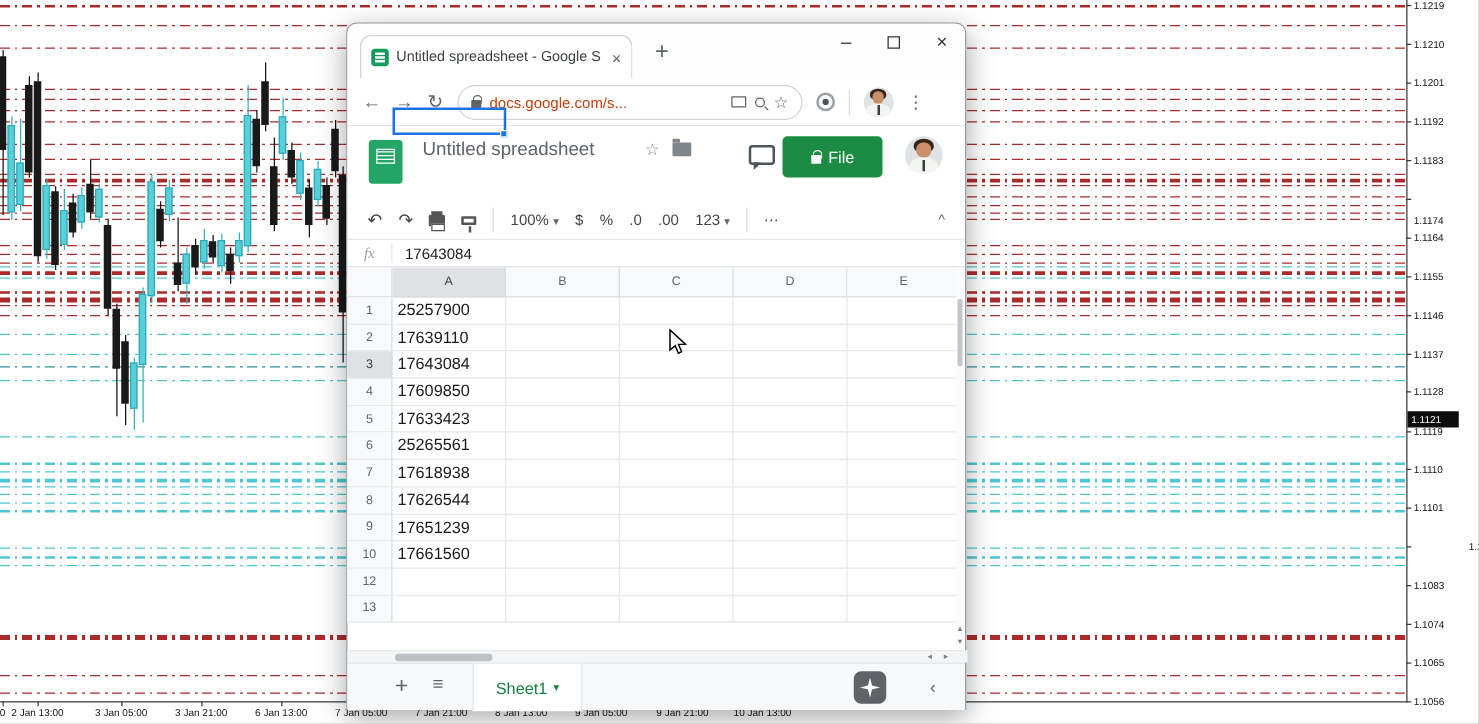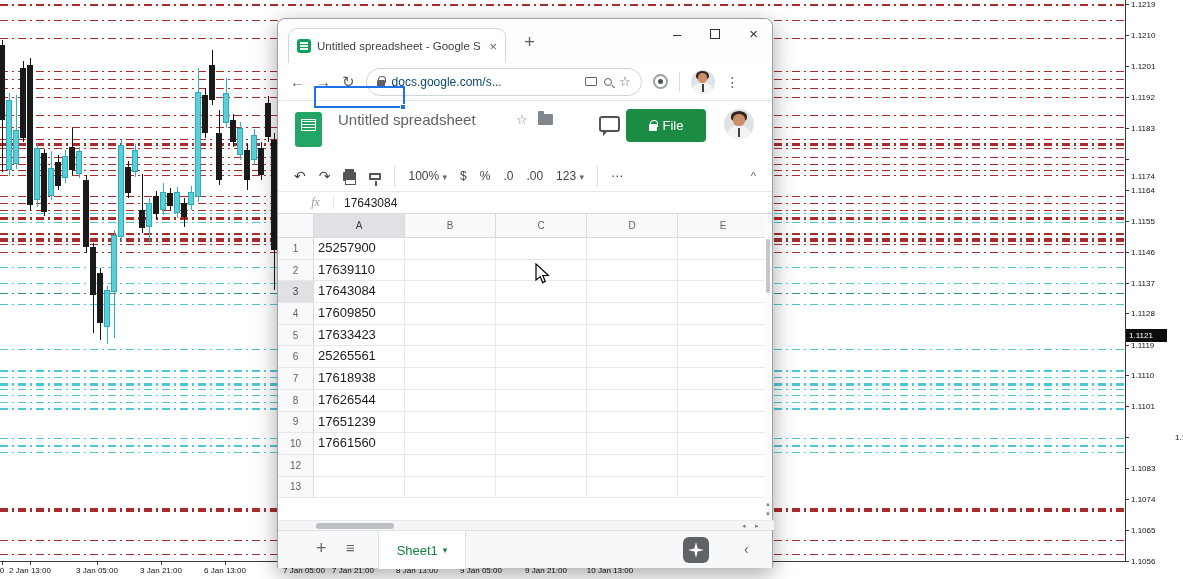--- a/index.html
+++ b/index.html
@@ -39,21 +39,21 @@
   #newtab{position:absolute;left:246px;top:13px;font-size:19px;color:#5f6368;line-height:1;}
   #winctl{position:absolute;right:14px;top:6px;display:flex;gap:29px;align-items:center;color:#333;}
   #winctl .mini{font-size:15px;}
   #winctl .maxi{width:10px;height:10px;border:1.3px solid #333;}
   #winctl .clos{font-size:15px;}
   #navbar{position:absolute;left:0;top:44px;width:100%;height:38px;display:flex;align-items:center;gap:11px;padding:0 12px;border-bottom:1px solid #e4e6e8;background:#fff;}
   .navglyph{color:#5f6368;font-size:15px;line-height:1;}
   #omnibox{width:276px;height:28px;border:1.5px solid #cdd5db;border-radius:14px;display:flex;align-items:center;gap:7px;padding:0 10px;background:#fff;}
   .lock{width:8px;height:7px;background:#5f6368;border-radius:1px;position:relative;margin-top:3px;}
   .lock:before{content:"";position:absolute;left:1px;top:-4px;width:6px;height:6px;border:1.5px solid #5f6368;border-bottom:none;border-radius:4px 4px 0 0;}
-  #url{flex:1;font-size:12px;color:#0c4a6e;white-space:nowrap;overflow:hidden;}
+  #url{flex:1;font-size:12px;color:#c2410c;white-space:nowrap;overflow:hidden;}
   .devicon{width:12px;height:9px;border:1.3px solid #5f6368;border-radius:1px;}
   .zoomicon{width:8px;height:8px;border:1.3px solid #5f6368;border-radius:50%;position:relative;}
   .zoomicon:after{content:"";position:absolute;left:6px;top:7px;width:4px;height:1.3px;background:#5f6368;transform:rotate(45deg);}
   .staricon{color:#5f6368;font-size:13px;line-height:1;}
   .exticon{width:15px;height:15px;border:2px solid #9aa0a6;border-radius:50%;position:relative;}
   .exticon:after{content:"";position:absolute;left:3px;top:3px;width:5px;height:5px;background:#4c5258;border-radius:50%;}
   .vsep{width:1px;height:20px;background:#dadce0;}
   .avatar{border-radius:50%;background:#dfe3e6;position:relative;overflow:hidden;flex:0 0 auto;}
   .avatar .hair{position:absolute;left:22%;top:6%;width:56%;height:38%;background:#35261c;border-radius:50% 50% 40% 40%;}
   .avatar .face{position:absolute;left:30%;top:16%;width:40%;height:40%;background:#c9906a;border-radius:45%;}
@@ -80,21 +80,21 @@
   #gstoolbar{position:absolute;left:0;top:142px;width:100%;height:30px;display:flex;align-items:center;gap:13px;padding-left:16px;color:#444;font-size:12px;background:#fff;}
   .tb{line-height:1;}
   .tbg{font-size:14px;}
   .printicon{width:13px;height:9px;background:#555;border-radius:1px;position:relative;}
   .printicon:before{content:"";position:absolute;left:2px;top:-3px;width:9px;height:3px;background:#555;}
   .printicon:after{content:"";position:absolute;left:2px;top:7px;width:9px;height:4px;background:#fff;border:1px solid #555;}
   .painticon{width:12px;height:7px;border:2px solid #555;border-radius:1px;position:relative;}
   .painticon:after{content:"";position:absolute;left:4px;top:6px;width:2px;height:5px;background:#555;}
   #tb-collapse{position:absolute;right:16px;font-size:11px;color:#5f6368;}
   #formulabar{position:absolute;left:0;top:172px;width:100%;height:23px;border-top:1px solid #e6e8ea;border-bottom:1px solid #dadce0;display:flex;align-items:center;background:#fff;}
-  #fx{width:36px;text-align:center;font-family:"Liberation Serif","DejaVu Serif",serif;font-style:italic;color:#9aa0a6;font-size:12px;border-right:1px solid #e6e8ea;margin-left:20px;}
+  #fx{width:36px;text-align:center;font-family:"Liberation Serif","DejaVu Serif",serif;font-style:italic;color:#9aa0a6;font-size:12px;border-right:1px solid #e6e8ea;}
   #fvalue{padding-left:10px;font-size:12px;color:#202124;}
 
   #grid{position:absolute;left:0;top:195px;width:491px;background:#fff;}
   .ghead{display:flex;}
   .gh{height:24px;border-right:1px solid #d9dcdf;border-bottom:1px solid #d9dcdf;background:#f8f9fa;
       font-size:10px;color:#5f6368;display:flex;align-items:center;justify-content:center;}
   .gh.sel{background:#dfe1e5;color:#3c4043;}
   .grow{display:flex;}
   .rn{width:36px;height:21.7px;border-right:1px solid #d9dcdf;border-bottom:1px solid #e6e8ea;background:#f8f9fa;font-size:10px;color:#5f6368;display:flex;align-items:center;justify-content:center;}
   .rn.sel{background:#dfe1e5;color:#3c4043;}
@@ -379,21 +379,21 @@
         <div class="tl" style="left: 2px;">0</div>
         <div class="ttick" style="left: 2px;"></div>
         <div class="tl" style="left: 30px;">2 Jan 13:00</div>
         <div class="ttick" style="left: 30px;"></div>
         <div class="tl" style="left: 97px;">3 Jan 05:00</div>
         <div class="ttick" style="left: 97px;"></div>
         <div class="tl" style="left: 161px;">3 Jan 21:00</div>
         <div class="ttick" style="left: 161px;"></div>
         <div class="tl" style="left: 225px;">6 Jan 13:00</div>
         <div class="ttick" style="left: 225px;"></div>
-        <div class="tl" style="left: 289px; margin-left: 15px;">7 Jan 05:00</div>
+        <div class="tl" style="left: 289px;">7 Jan 05:00</div>
         <div class="ttick" style="left: 289px;"></div>
         <div class="tl" style="left: 353px;">7 Jan 21:00</div>
         <div class="ttick" style="left: 353px;"></div>
         <div class="tl" style="left: 417px;">8 Jan 13:00</div>
         <div class="ttick" style="left: 417px;"></div>
         <div class="tl" style="left: 481px;">9 Jan 05:00</div>
         <div class="ttick" style="left: 481px;"></div>
         <div class="tl" style="left: 546px;">9 Jan 21:00</div>
         <div class="ttick" style="left: 546px;"></div>
         <div class="tl" style="left: 610px;">10 Jan 13:00</div>

